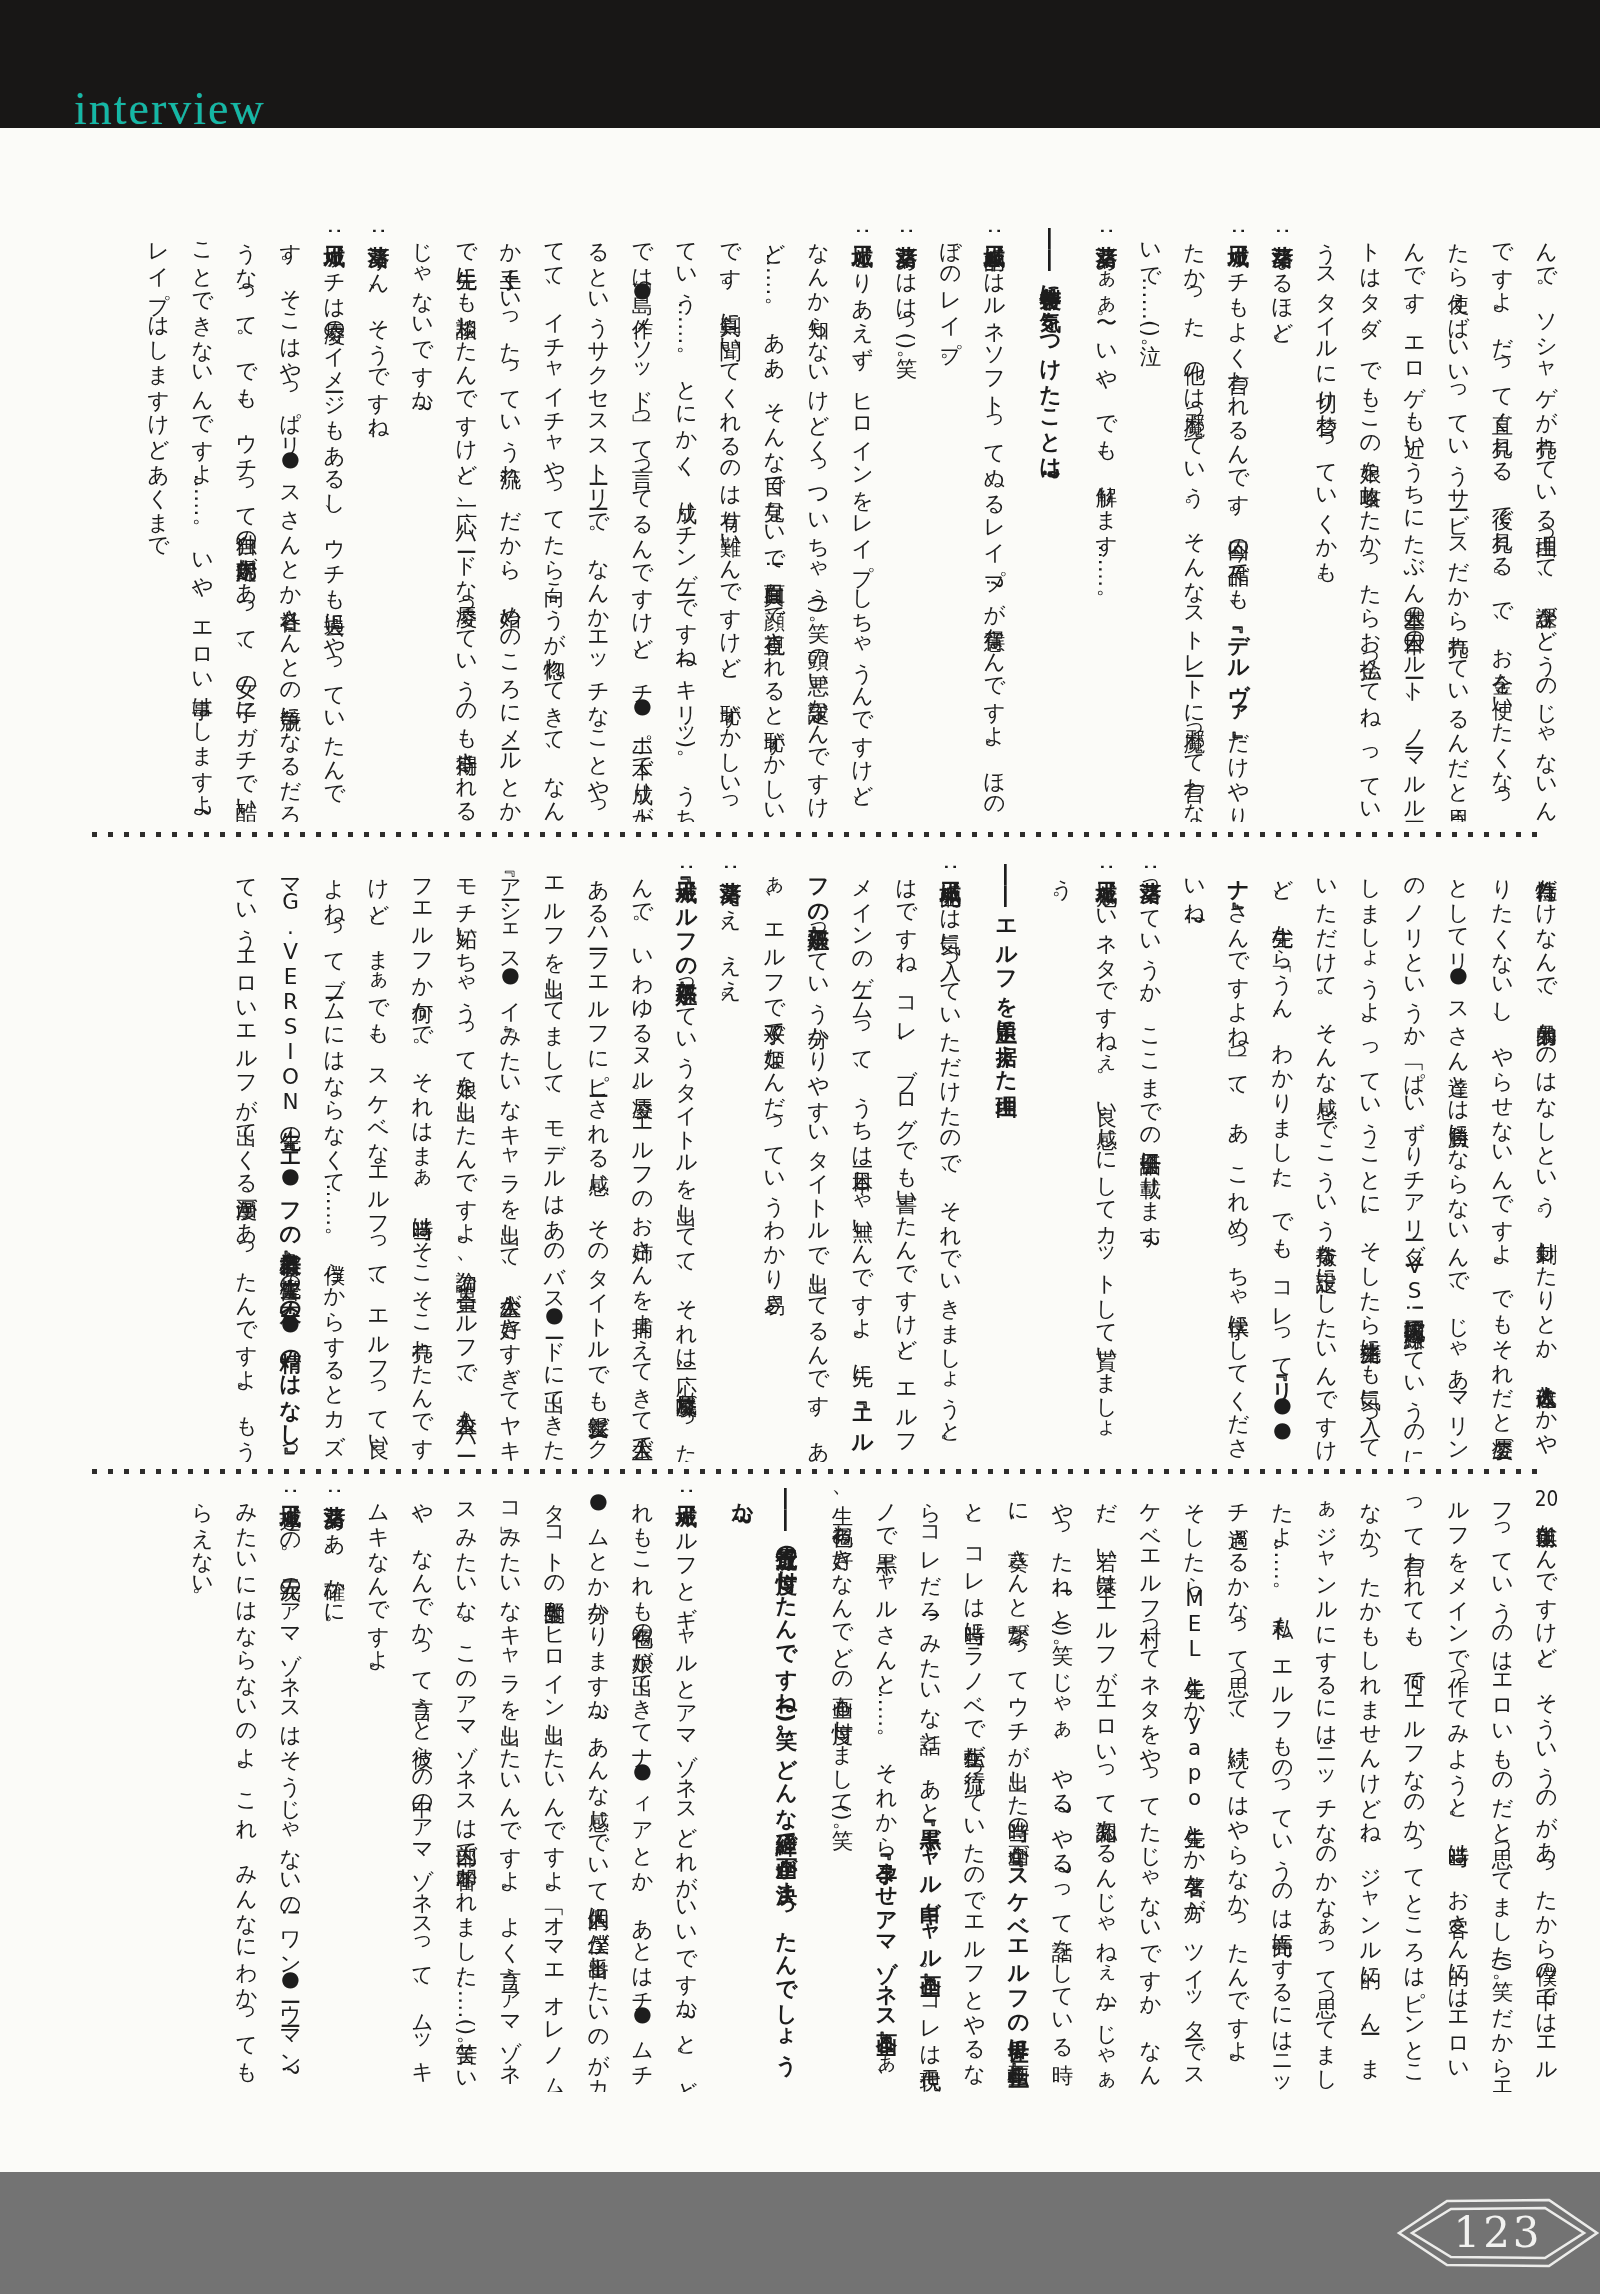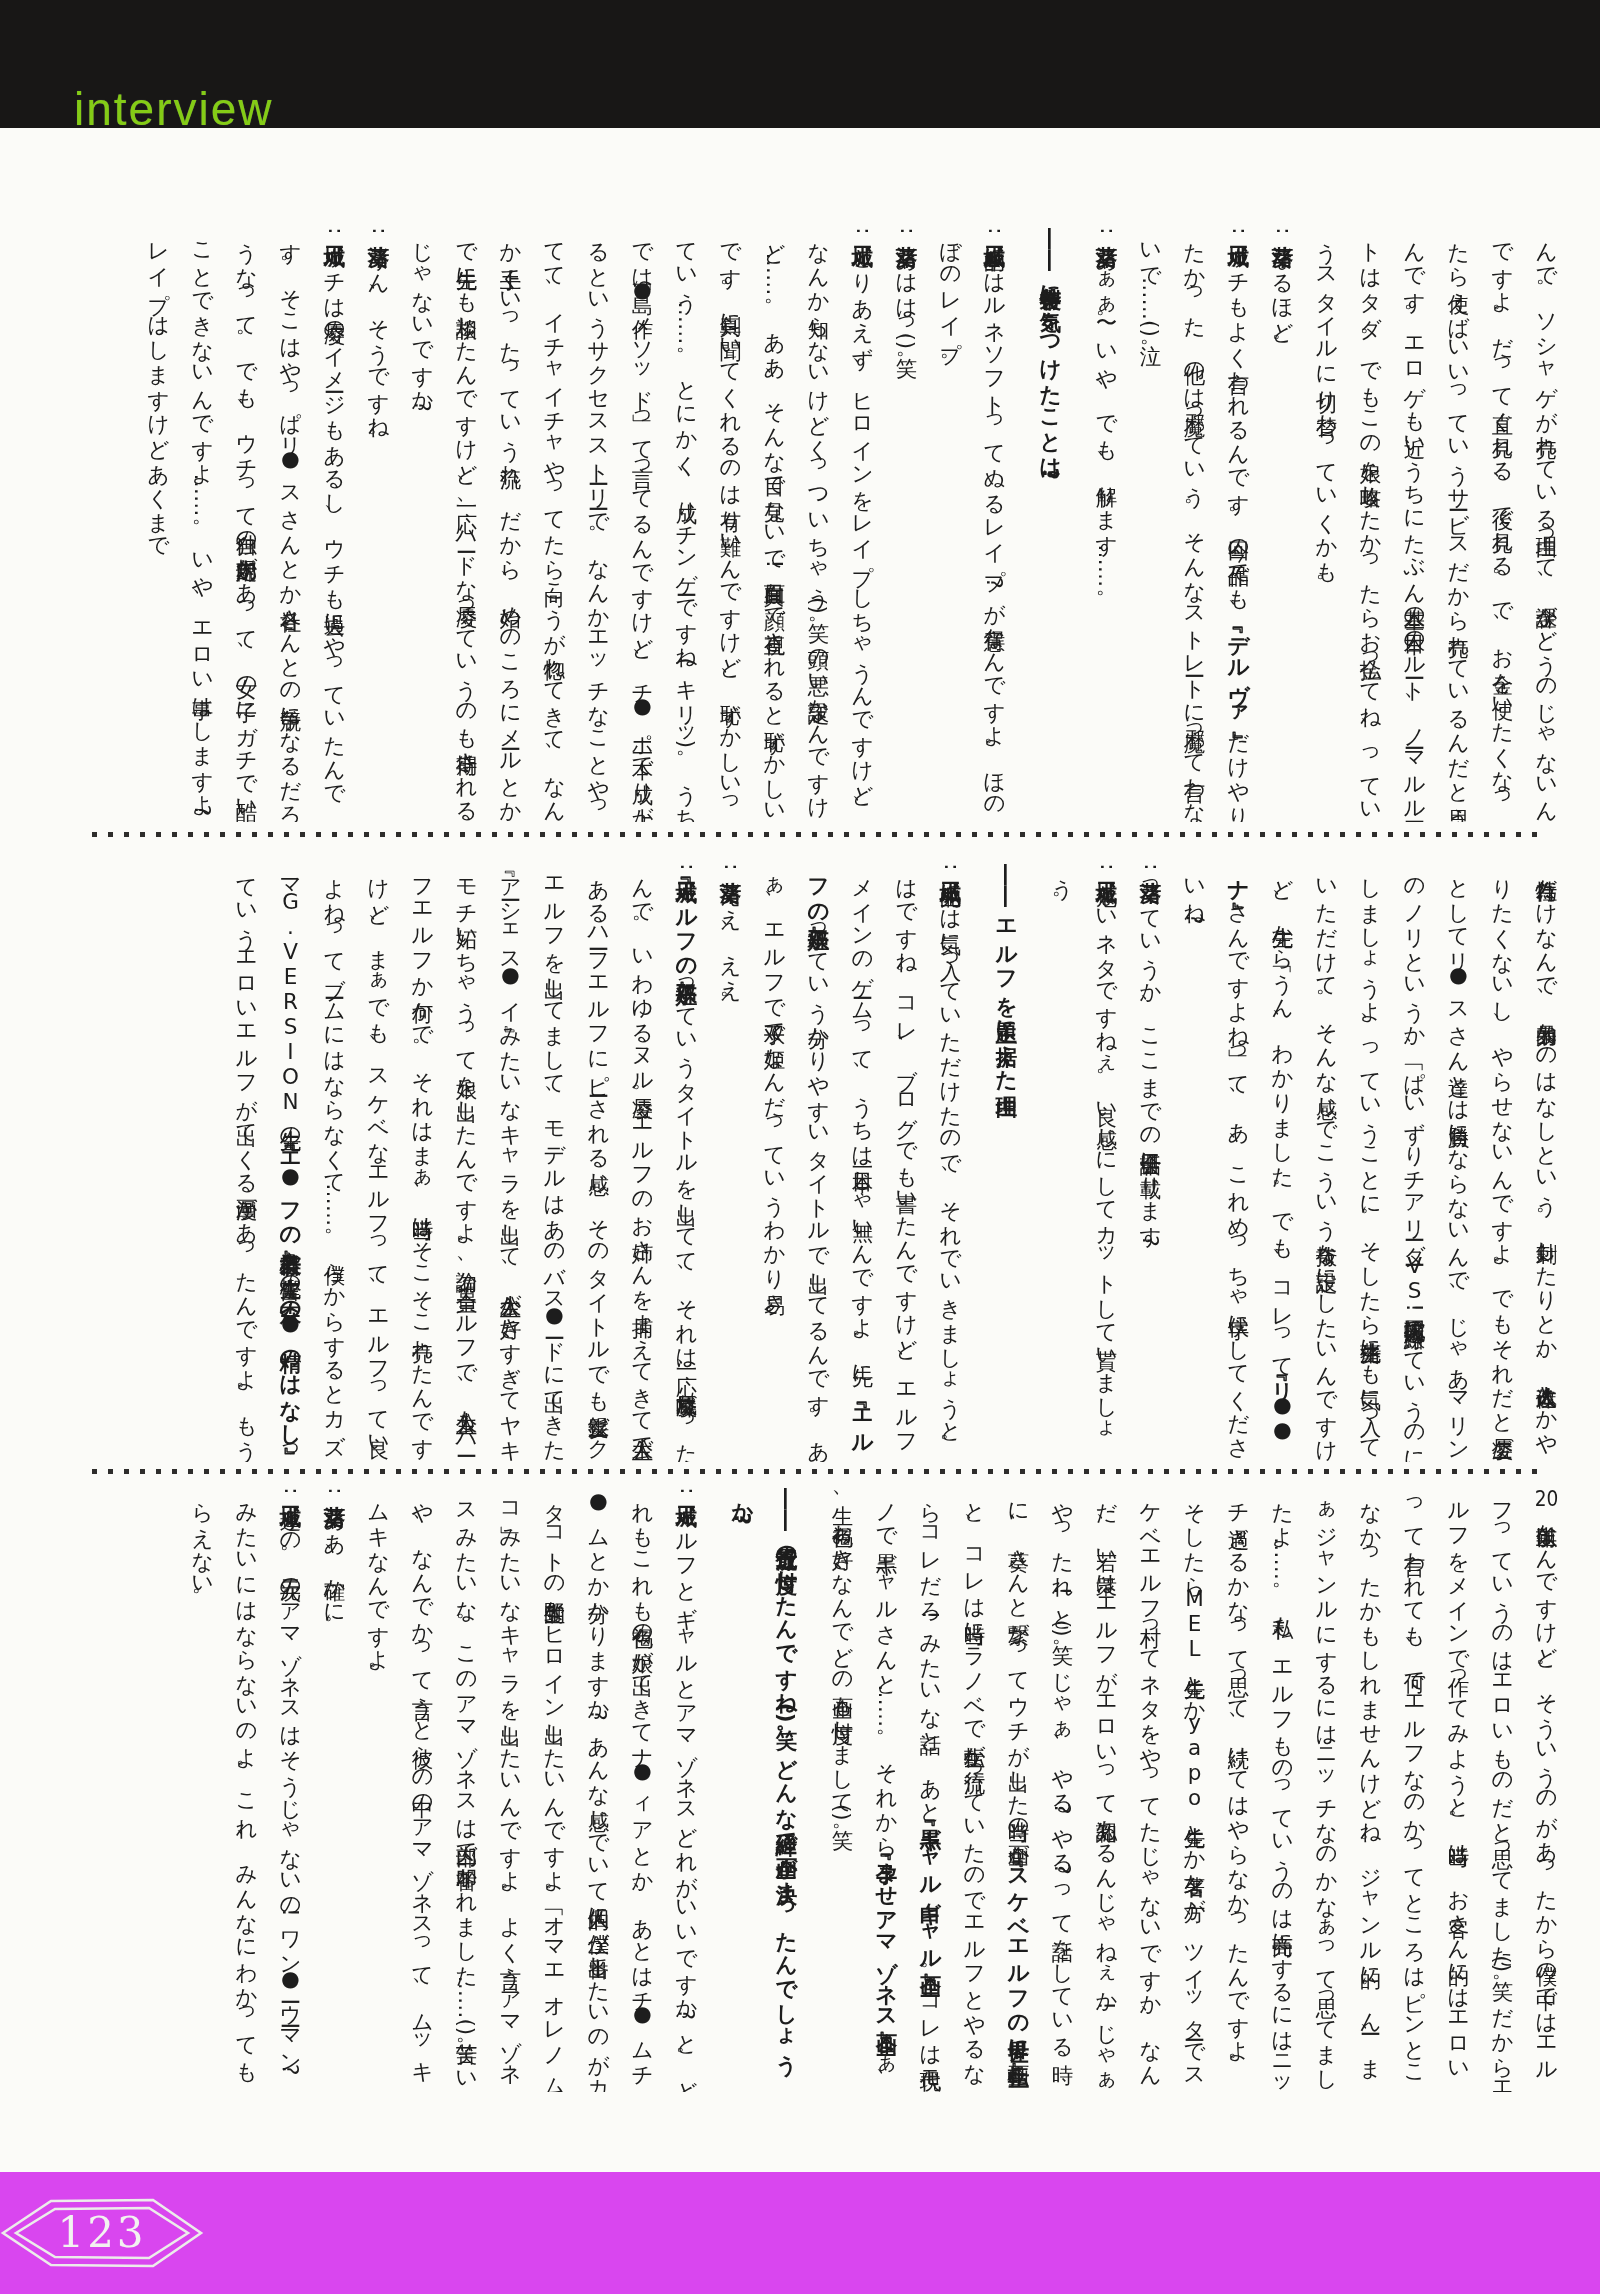--- a/index.html
+++ b/index.html
@@ -9,23 +9,23 @@
     font-family:"DejaVu Sans", sans-serif;
     color:#1d1d1d;
   }
   
   .banner-top {
     position:absolute; top:0; left:0; width:1600px; height:128px;
     background:#181716;
   }
   .brand {
     position:absolute; left:74px; bottom:-4px;
-    font-family:Liberation Sans, sans-serif;
+    font-family:Liberation Serif, serif;
     font-size:46px; line-height:1;
-    color:#84cc16; letter-spacing:2px;
+    color:#14b8a6; letter-spacing:2px;
     text-shadow:0 0 1px #555;
   }
   
   .textband {
     position:absolute; left:48px; width:1520px;
     writing-mode:vertical-rl; text-orientation:mixed;
     font-size:21.5px; line-height:44px; letter-spacing:0;
     overflow:hidden;
   }
   #band-top { top:228px; height:594px; }
@@ -40,22 +40,22 @@
   
   .sep {
     position:absolute; left:92px; width:1456px; height:5px;
     background:repeating-linear-gradient(to right, #2e2d2c 0 5px, transparent 5px 16px);
   }
   #sep-1 { top:832px; }
   #sep-2 { top:1469px; }
   
   .banner-bottom {
     position:absolute; left:0; top:2172px; width:1600px; height:122px;
-    background:#d946ef;
-    display:flex; align-items:center; justify-content:flex-start;
+    background:#737373;
+    display:flex; align-items:center; justify-content:flex-end;
   }
   .badge { display:block; }
   .badge text {
     font-family:"DejaVu Serif", serif;
     font-size:42px; fill:#f2f2f0; letter-spacing:3px;
   }
   .badge path { fill:none; stroke:#ececea; stroke-width:2.6; }
 </style>
 </head>
 <body>

